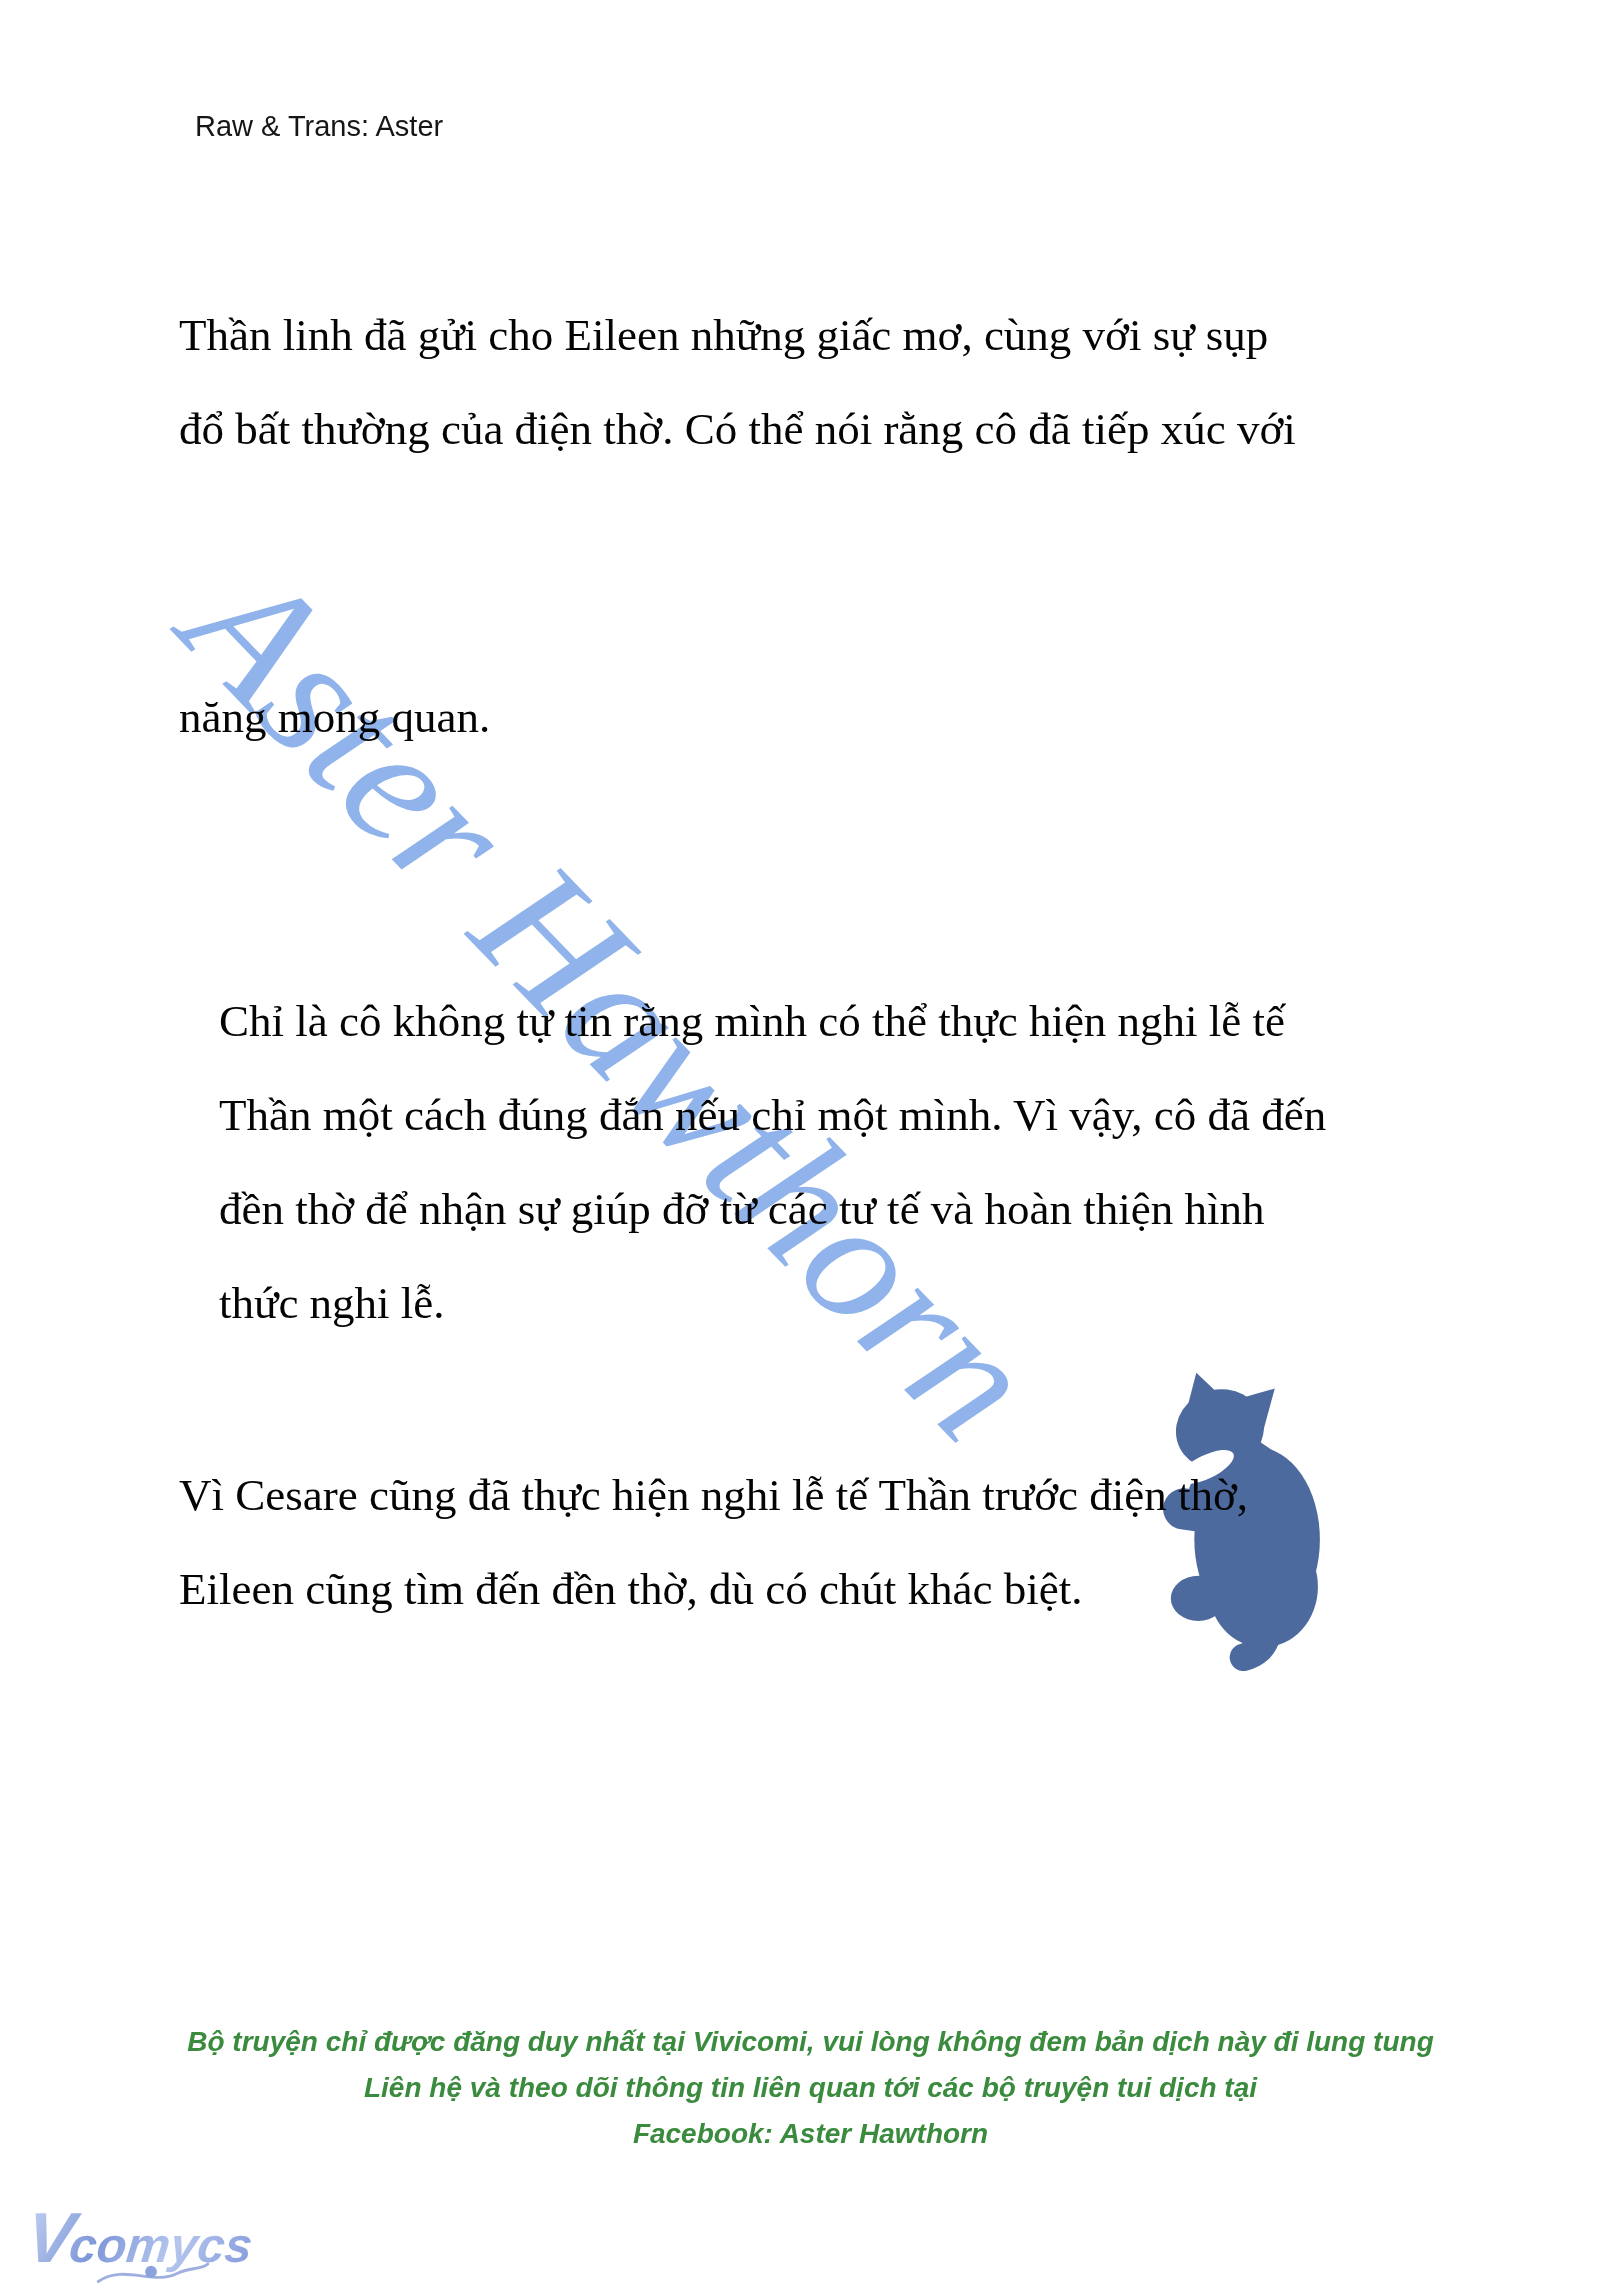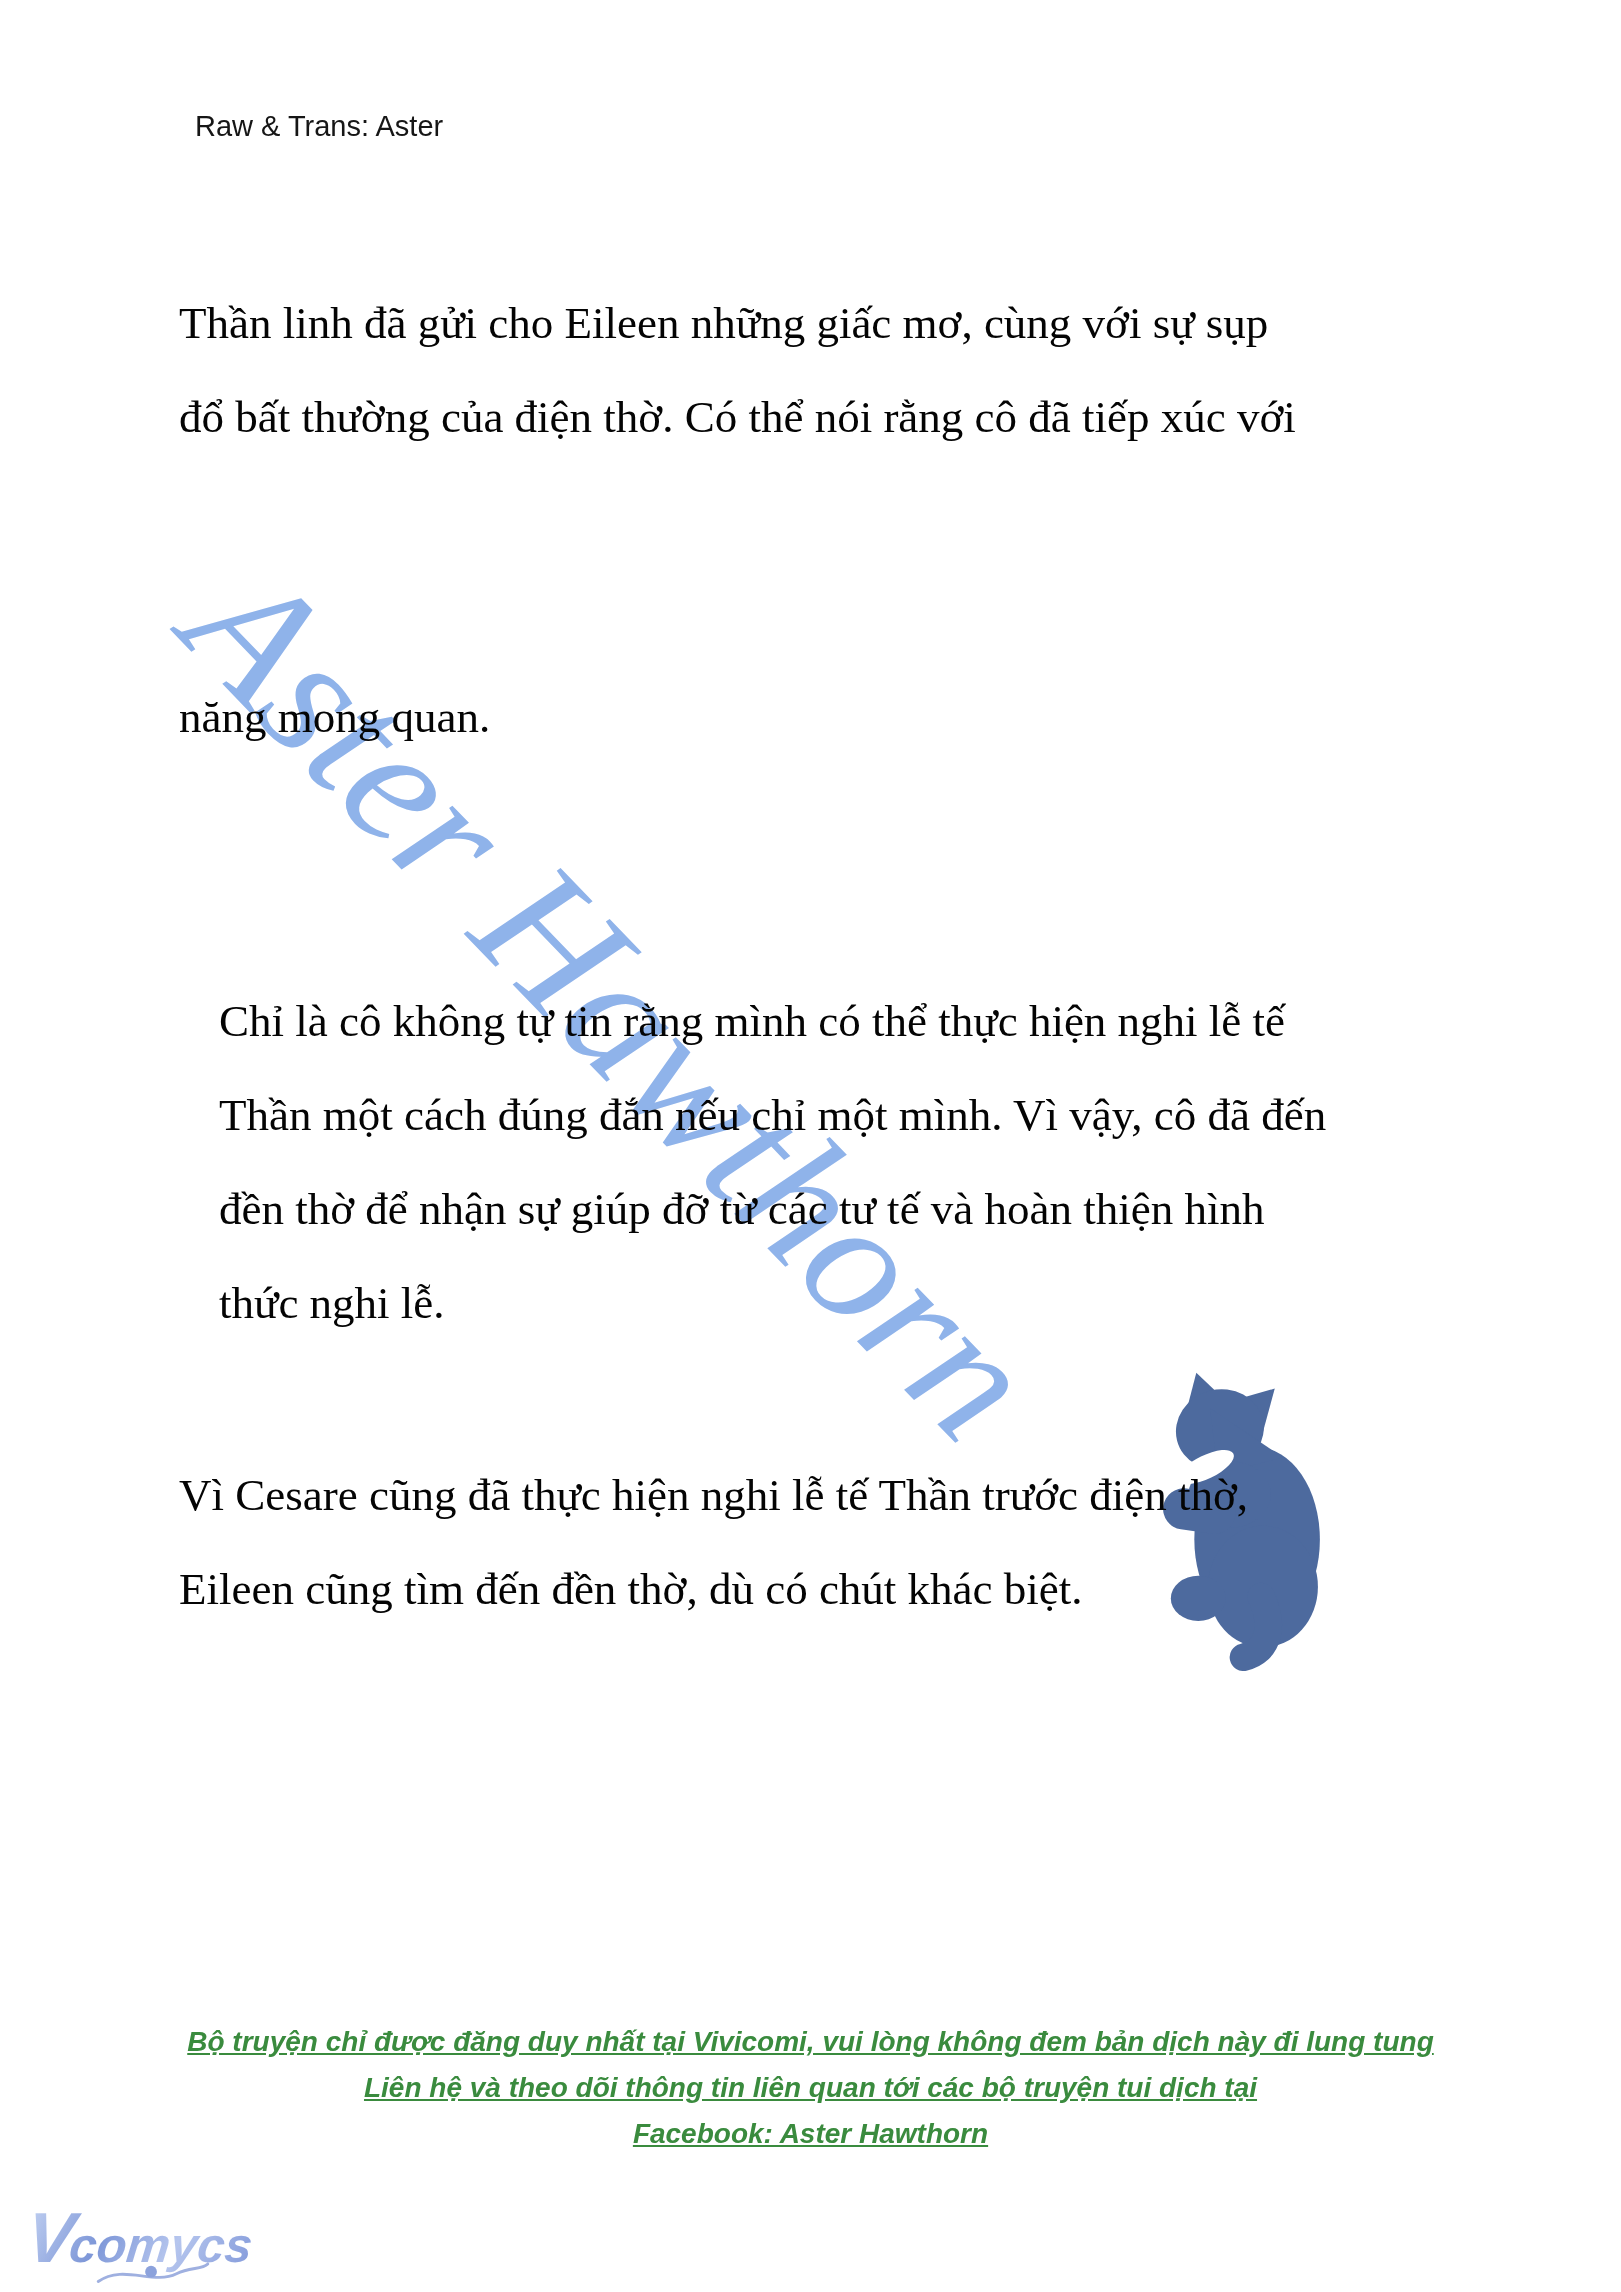--- a/index.html
+++ b/index.html
@@ -29,33 +29,32 @@
   .cat-wrap{
     position:absolute;left:1153px;top:1365px;
     width:169px;height:306px;z-index:2;
   }
   .para{
     position:absolute;left:179px;width:1318px;
     font-size:45px;line-height:94px;color:#040404;
     z-index:3;
   }
   .para .line{white-space:nowrap;}
-  .p1{top:276px;}
+  .p1{top:288px;}
   .p2{top:670px;}
   .p3{top:974px;margin-left:40px;}
   .p4{top:1448px;}
   .footer{
     position:absolute;left:0;top:2019px;width:1621px;
     text-align:center;
     font-family:"Liberation Sans","DejaVu Sans",sans-serif;
     font-weight:bold;font-style:italic;
     font-size:28px;line-height:46px;
     color:#3A8B3E;
     z-index:3;
-    text-decoration:underline;
   }
   .logo{
     position:absolute;left:27.4px;top:2197px;
     font-family:"Liberation Sans","DejaVu Sans",sans-serif;
     font-weight:bold;font-style:italic;
     transform:skewX(-6deg);
     z-index:3;
     background:linear-gradient(115deg,#c3d2f2 0%,#7e97d8 35%,#b6c6ee 65%,#8299da 100%);
     -webkit-background-clip:text;background-clip:text;
     color:transparent;

